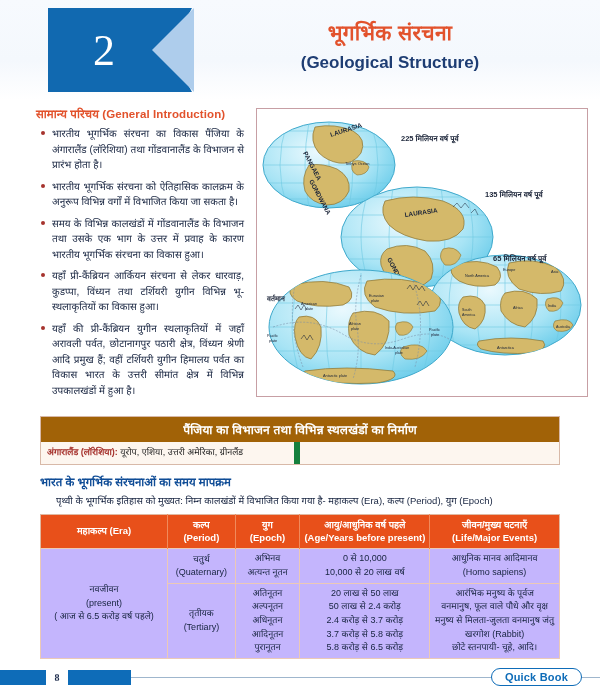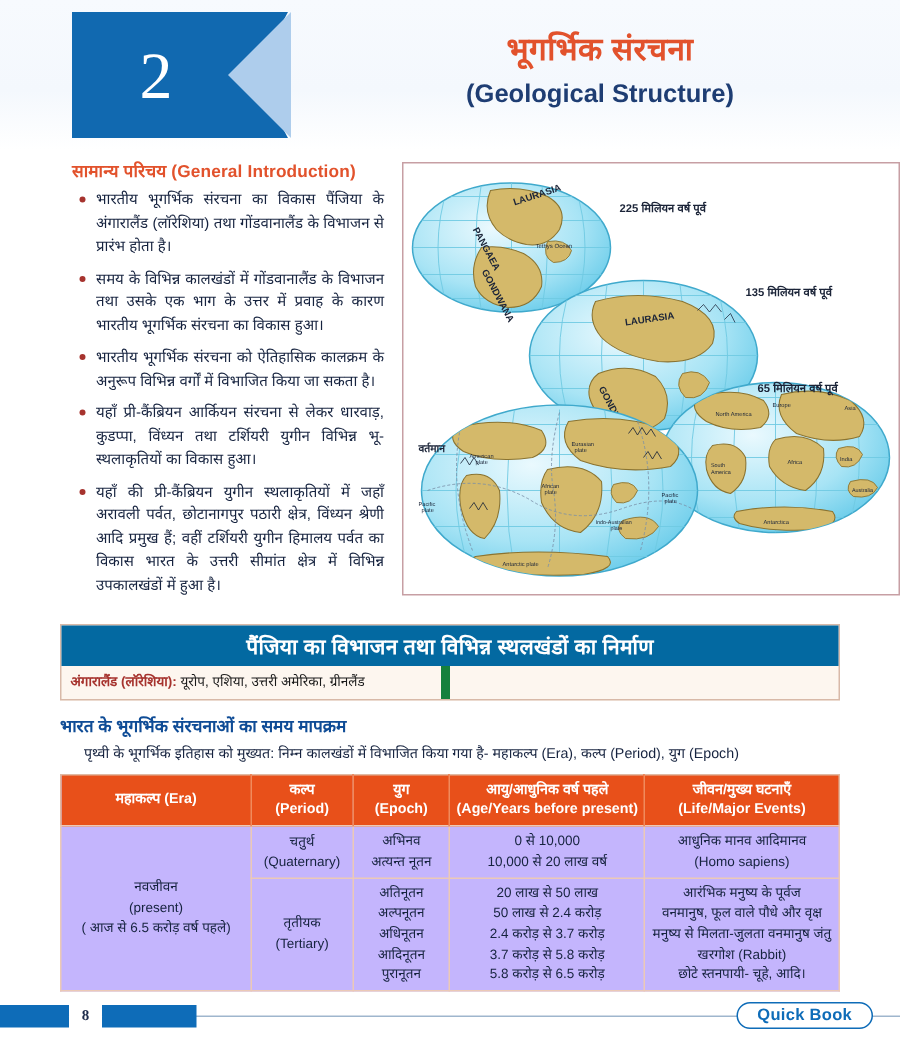--- a/index.html
+++ b/index.html
@@ -33,33 +33,33 @@
     clip-path:polygon(100% 0,100% 100%,0 50%);
   }
   .badge-num{
     position:absolute;left:0;top:0;width:112px;height:84px;
     display:flex;align-items:center;justify-content:center;
     color:#ffffff;font-size:44px;font-weight:400;
     font-family:"Liberation Serif","DejaVu Serif",serif;
     letter-spacing:0;
   }
   .title-block{
-    position:absolute;left:200px;top:18px;width:400px;text-align:center;
+    position:absolute;left:190px;top:18px;width:400px;text-align:center;
   }
   .title-hi{
     color:#e2522c;font-size:21px;font-weight:bold;letter-spacing:.3px;
     font-family:"Liberation Sans","DejaVu Sans",sans-serif;
   }
   .title-en{
     margin-top:7px;color:#1e3d73;font-size:17px;font-weight:bold;
   }
 
   .two-col{
     position:relative;display:flex;gap:8px;
-    padding:6px 14px 0 48px;
+    padding:6px 14px 0 36px;
   }
   .left-col{width:212px;flex:0 0 212px;}
   .right-col{flex:1;}
 
   .sec-head{
     color:#e2522c;font-size:11.5px;font-weight:bold;margin:0 0 5px 0;
     letter-spacing:.1px;
   }
   ul.bullets{margin:4px;padding:0;list-style:none;}
   ul.bullets li{
@@ -79,22 +79,22 @@
     margin-top:2px;
   }
   .map-frame svg{display:block;}
   .map-lbl{font-size:6.4px;fill:#1b2438;font-weight:bold;}
 
   
   .caption-box{
     margin:12px 40px 0 40px;border:1px solid #d8b9a8;background:#fdf6ef;
   }
   .caption-title{
-    background:#0369a1;color:#ffffff;text-align:center;
-    font-size:14px;font-weight:bold;padding:4px 8px;letter-spacing:.2px;
+    background:#a16207;color:#ffffff;text-align:center;
+    font-size:12px;font-weight:bold;padding:4px 8px;letter-spacing:.2px;
   }
   .caption-body{display:flex;}
   .cap-cell{
     padding:4px 6px;font-size:9px;line-height:1.5;color:#1a1a1a;
     text-align:justify;
   }
   .cap-cell.left{width:50%;box-sizing:border-box;border-right:6px solid #15803d;}
   .cap-cell.right{width:50%;box-sizing:border-box;}
   .cap-key{color:#a6332e;font-weight:bold;}
 
@@ -169,22 +169,22 @@
       <div class="title-en">(Geological Structure)</div>
     </div>
   </div>
 
   <div class="two-col">
 
     <div class="left-col">
       <div class="sec-head">सामान्य परिचय (General Introduction)</div>
       <ul class="bullets">
         <li>भारतीय भूगर्भिक संरचना का विकास पैंजिया के अंगारालैंड (लॉरेशिया) तथा गोंडवानालैंड के विभाजन से प्रारंभ होता है।</li>
+        <li>भारतीय भूगर्भिक संरचना को ऐतिहासिक कालक्रम के अनुरूप विभिन्न वर्गों में विभाजित किया जा सकता है।</li>
         <li>समय के विभिन्न कालखंडों में गोंडवानालैंड के विभाजन तथा उसके एक भाग के उत्तर में प्रवाह के कारण भारतीय भूगर्भिक संरचना का विकास हुआ।</li>
-        <li>भारतीय भूगर्भिक संरचना को ऐतिहासिक कालक्रम के अनुरूप विभिन्न वर्गों में विभाजित किया जा सकता है।</li>
         <li>यहाँ प्री-कैंब्रियन आर्कियन संरचना से लेकर धारवाड़, कुडप्पा, विंध्यन तथा टर्शियरी युगीन विभिन्न भू-स्थलाकृतियों का विकास हुआ।</li>
         <li>यहाँ की प्री-कैंब्रियन युगीन स्थलाकृतियों में जहाँ अरावली पर्वत, छोटानागपुर पठारी क्षेत्र, विंध्यन श्रेणी आदि प्रमुख हैं; वहीं टर्शियरी युगीन हिमालय पर्वत का विकास भारत के उत्तरी सीमांत क्षेत्र में विभिन्न उपकालखंडों में हुआ है।</li>
       </ul>
     </div>
 
     <div class="right-col">
       <div class="map-frame">
         <svg viewBox="0 0 330 287" width="330" height="287">
           <defs>
             <radialGradient id="oc" cx="40%" cy="35%" r="75%">

